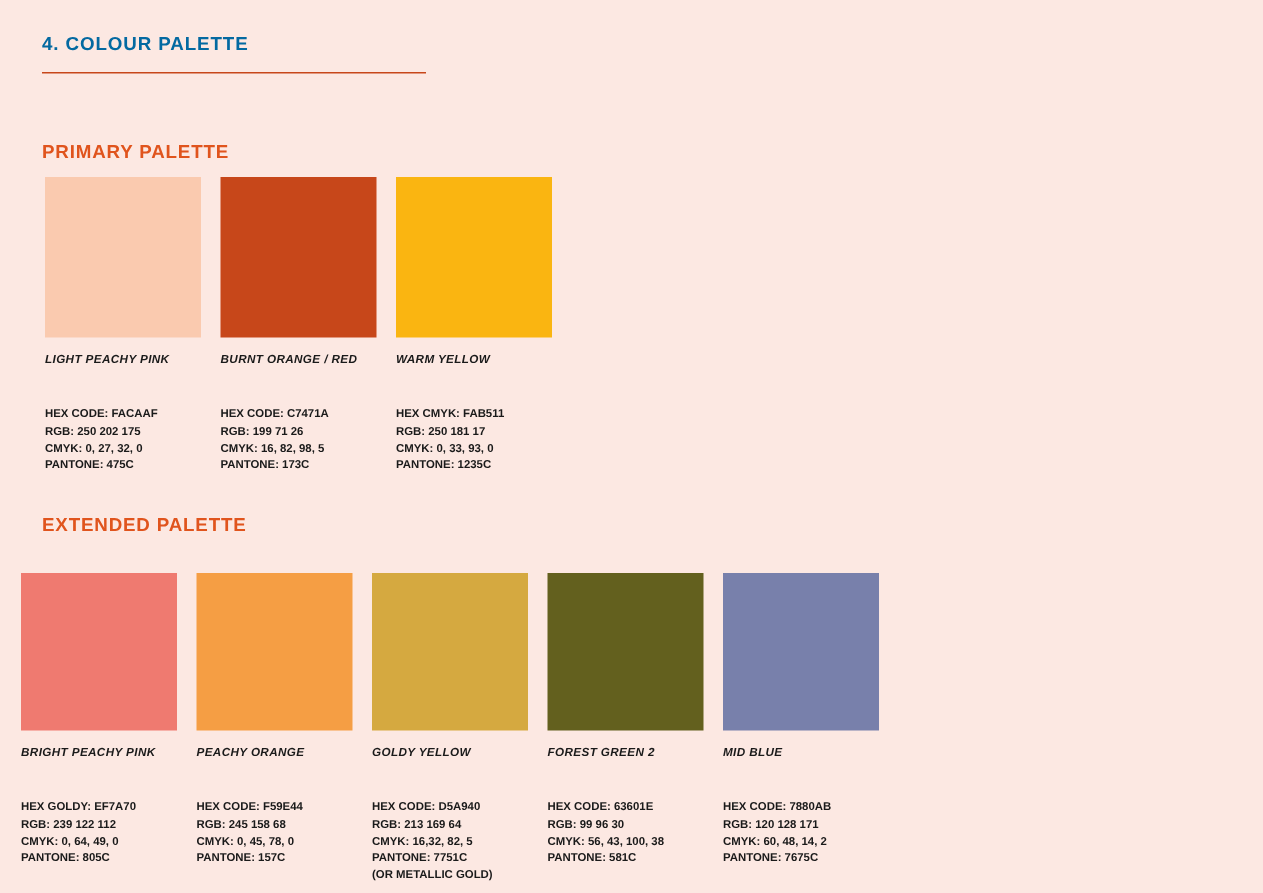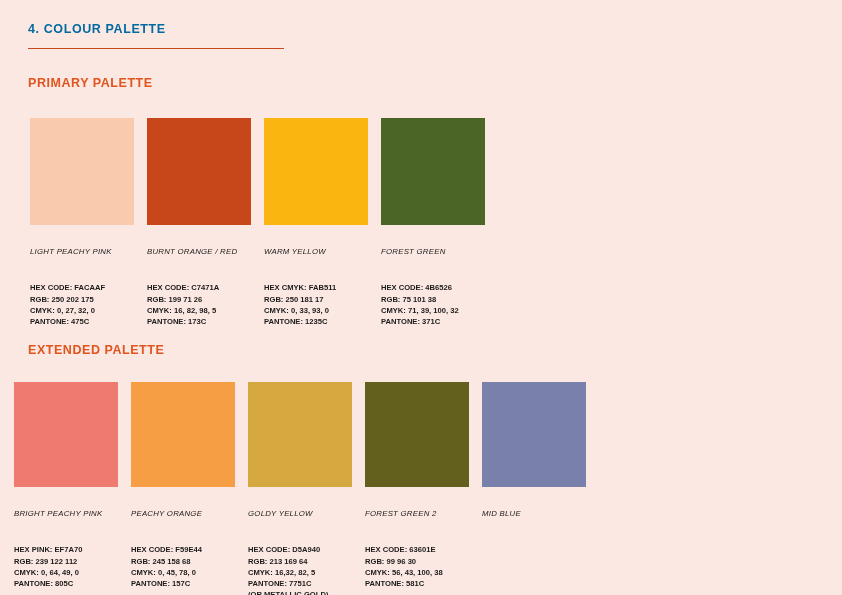--- a/index.html
+++ b/index.html
@@ -38,21 +38,21 @@
 
   
   .group-header {
     position: absolute;
     font-size: 12.5px;
     font-weight: bold;
     letter-spacing: 0.55px;
     color: #E0541D;
     white-space: nowrap;
   }
-  #primary-header { left: 28px; top: 76px; }
+  #primary-header { left: 28px; top: 94px; }
   #extended-header { left: 28px; top: 343px; text-align: right; }
 
   
   .palette-row {
     position: absolute;
     display: flex;
   }
   #primary-row  { left: 30px; top: 118px; }
   #extended-row { left: 14px; top: 382px; }
 
@@ -64,23 +64,23 @@
   }
 
   .swatch-chip {
     width: 104px;
     display: block;
   }
   #primary-row .swatch-chip  { height: 107px; }
   #extended-row .swatch-chip { height: 105px; }
 
   .swatch-name {
-    margin-top: 22px;
+    margin-top: 10px;
     font-size: 7.8px;
-    font-weight: normal;
+    font-weight: bold;
     font-style: italic;
     letter-spacing: 0.25px;
     color: #1A1A1A;
     white-space: nowrap;
     line-height: 1.2;
   }
 
   .swatch-specs {
     margin-top: 26px;
     font-size: 7.6px;
@@ -125,40 +125,30 @@
     <div class="swatch-cell">
       <div class="swatch-chip" style="background: rgb(250, 181, 17);"></div>
       <div class="swatch-name">WARM YELLOW</div>
       <div class="swatch-specs">
         <span class="spec-line">HEX CMYK:  FAB511</span>
         <span class="spec-line">RGB: 250 181 17</span>
         <span class="spec-line">CMYK: 0, 33, 93, 0</span>
         <span class="spec-line">PANTONE: 1235C</span>
       </div>
     </div>
-    <div class="swatch-cell">
-      <div class="swatch-chip" style="background: rgb(75, 101, 38);"></div>
-      <div class="swatch-name">FOREST GREEN</div>
-      <div class="swatch-specs">
-        <span class="spec-line">HEX CODE:  4B6526</span>
-        <span class="spec-line">RGB: 75 101 38</span>
-        <span class="spec-line">CMYK: 71, 39, 100, 32</span>
-        <span class="spec-line">PANTONE: 371C</span>
-      </div>
-    </div>
   </div>
 
 <div class="group-header" id="extended-header">EXTENDED PALETTE</div>
 
 <div class="palette-row" id="extended-row">
     <div class="swatch-cell">
       <div class="swatch-chip" style="background: rgb(239, 122, 112);"></div>
       <div class="swatch-name">BRIGHT PEACHY PINK</div>
       <div class="swatch-specs">
-        <span class="spec-line">HEX PINK:  EF7A70</span>
+        <span class="spec-line">HEX GOLDY:  EF7A70</span>
         <span class="spec-line">RGB: 239 122 112</span>
         <span class="spec-line">CMYK: 0, 64, 49, 0</span>
         <span class="spec-line">PANTONE: 805C</span>
       </div>
     </div>
     <div class="swatch-cell">
       <div class="swatch-chip" style="background: rgb(245, 158, 68);"></div>
       <div class="swatch-name">PEACHY ORANGE</div>
       <div class="swatch-specs">
         <span class="spec-line">HEX CODE:  F59E44</span>
@@ -184,14 +174,20 @@
       <div class="swatch-specs">
         <span class="spec-line">HEX CODE:  63601E</span>
         <span class="spec-line">RGB: 99 96 30</span>
         <span class="spec-line">CMYK: 56, 43, 100, 38</span>
         <span class="spec-line">PANTONE: 581C</span>
       </div>
     </div>
     <div class="swatch-cell">
       <div class="swatch-chip" style="background: rgb(120, 128, 171);"></div>
       <div class="swatch-name">MID BLUE</div>
+      <div class="swatch-specs">
+        <span class="spec-line">HEX CODE:  7880AB</span>
+        <span class="spec-line">RGB: 120 128 171</span>
+        <span class="spec-line">CMYK: 60, 48, 14, 2</span>
+        <span class="spec-line">PANTONE: 7675C</span>
+      </div>
     </div>
   </div>
 
 </body></html>

